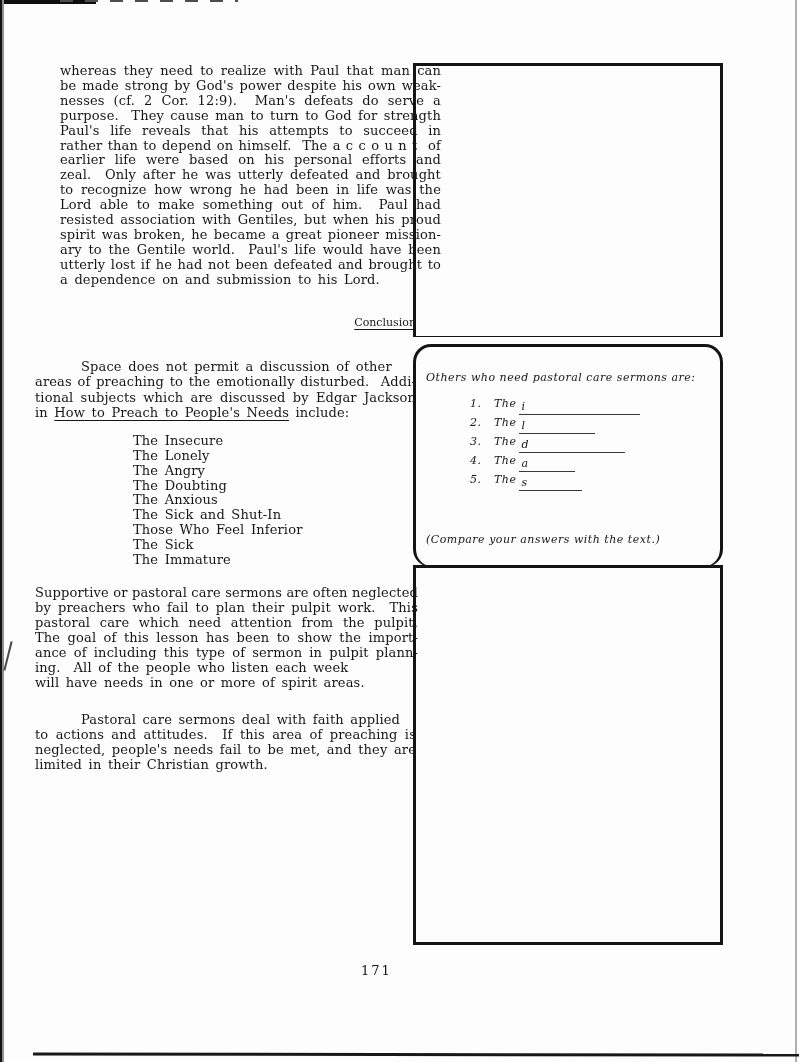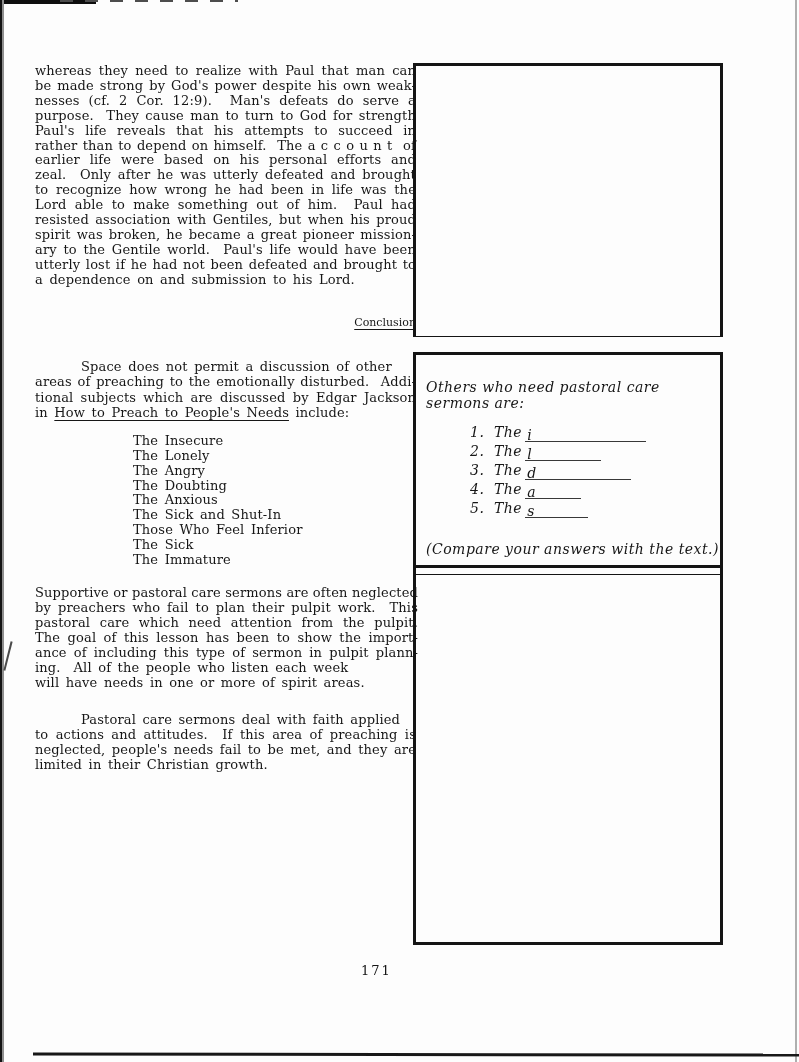--- a/index.html
+++ b/index.html
@@ -19,35 +19,35 @@
                  background:repeating-linear-gradient(90deg,#4d4d4d 0 13px,transparent 13px 25px); }
   .edge-bottom { left:33px; top:1053px; width:766px; height:3px; background:#181818; transform:rotate(0.08deg); }
   .edge-right  { left:795px; top:0; width:2px; height:1062px; background:#8d8d8d; opacity:.7; }
   .stray-mark  { left:7px; top:641px; width:2px; height:30px; background:#4a4a4a; transform:rotate(14deg); }
 
   
   .col { width:381px; left:35px; font-size:13px; }
   .tline { white-space:pre-wrap; text-align:justify; text-align-last:justify; letter-spacing:.15px; }
   .tline.nj  { text-align:left; text-align-last:left; word-spacing:2.2px; }
   .tline.ind { padding-left:46px; }
-  #para1 { top:64px;  line-height:14.9px; }
+  #para1 { top:64px;  line-height:14.9px;margin-left:25px; }
   #conclusion { top:316px; width:381px; left:35px; font-size:11px; text-align:right; }
   #para2 { top:359px; line-height:15.3px; }
   #para2-last { top:405px; left:35px; font-size:13px; white-space:pre-wrap; word-spacing:2.2px; letter-spacing:.15px; }
   #plist { top:434px; left:133px; font-size:13px; line-height:14.85px; }
   #plist .tline { text-align:left; text-align-last:left; word-spacing:2.2px; }
   #para3 { top:585px; line-height:15px; width:383px; }
   #para4 { top:712px; line-height:15px; }
   .u { text-decoration:underline; text-underline-offset:3px; text-decoration-thickness:1.2px; }
   #pagenum { left:361px; top:963px; font-size:13px; letter-spacing:2px; }
 
   
   .sbox { left:413px; width:304px; border:3px solid #141414; background:transparent; }
   #box1 { top:63px;  height:270px; border-bottom-width:1.5px; }
-  #box2 { top:352px; height:219px; border-bottom-width:1.5px; font-style:italic; font-size:14px; letter-spacing:.5px; }
+  #box2 { top:344px; height:219px; border-bottom-width:1.5px; font-style:italic; font-size:11px; letter-spacing:.5px;border-radius:18px; }
   #box3 { top:565px; height:374px; }
   .sb-title { padding:24px 6px 0 10px; }
   .sb-items { margin:13px 0 0 54px; }
   .sb-item  { height:19px;font-style:italic; }
   .num { display:inline-block; width:24px; }
   .art { margin-right:3px; }
   .blank { display:inline-block; height:14px; border-bottom:1.4px solid #383838; vertical-align:-3px; }
   .blank .hint { padding-left:2px; }
   .sb-note { position:absolute; left:10px; top:186px; }
 </style>

